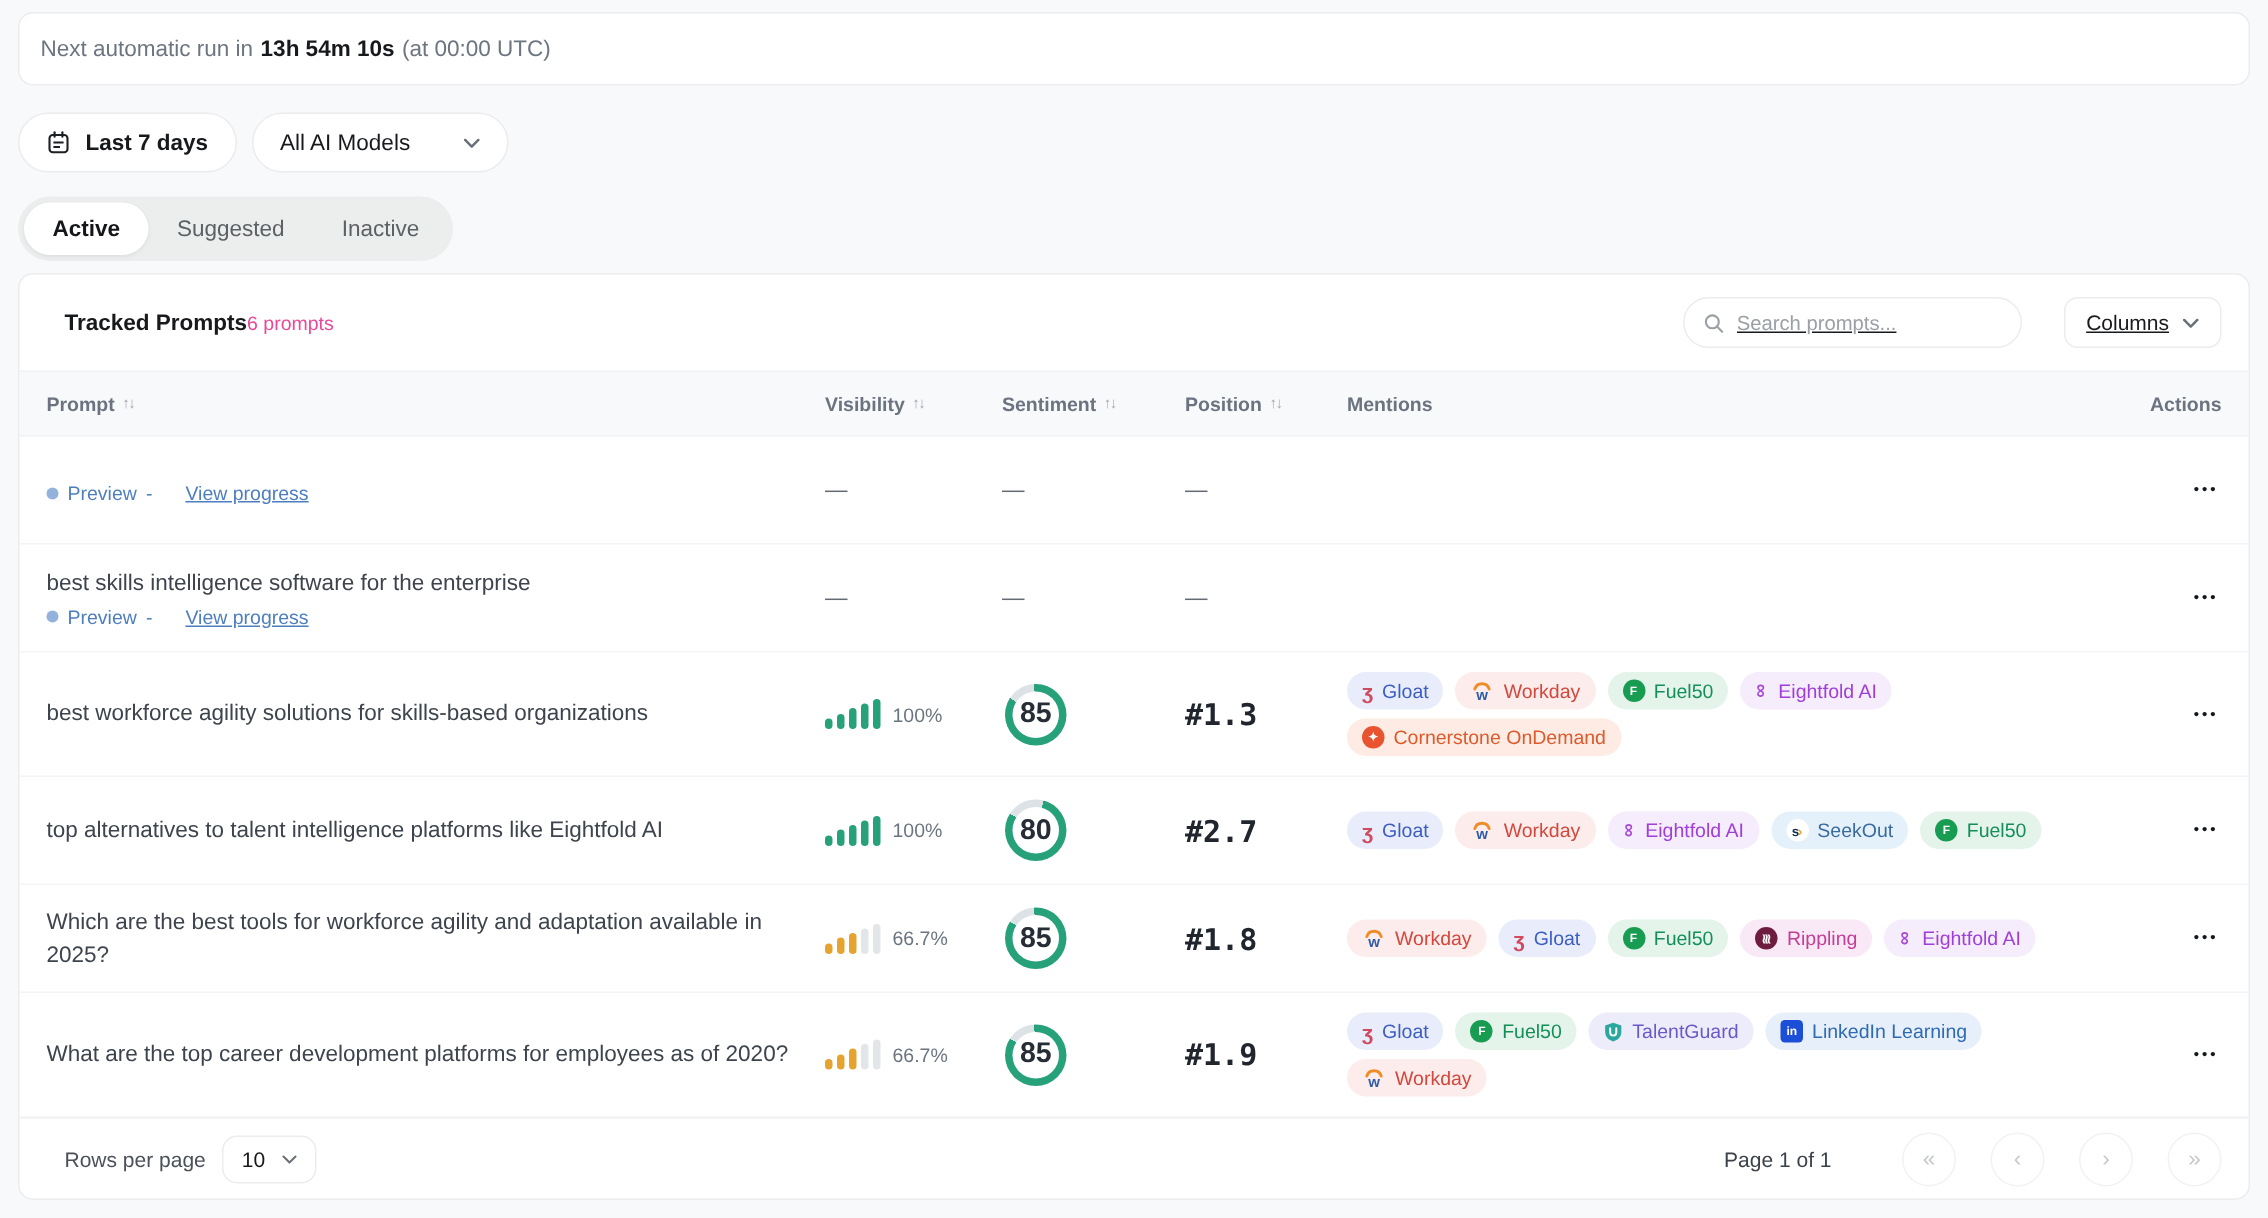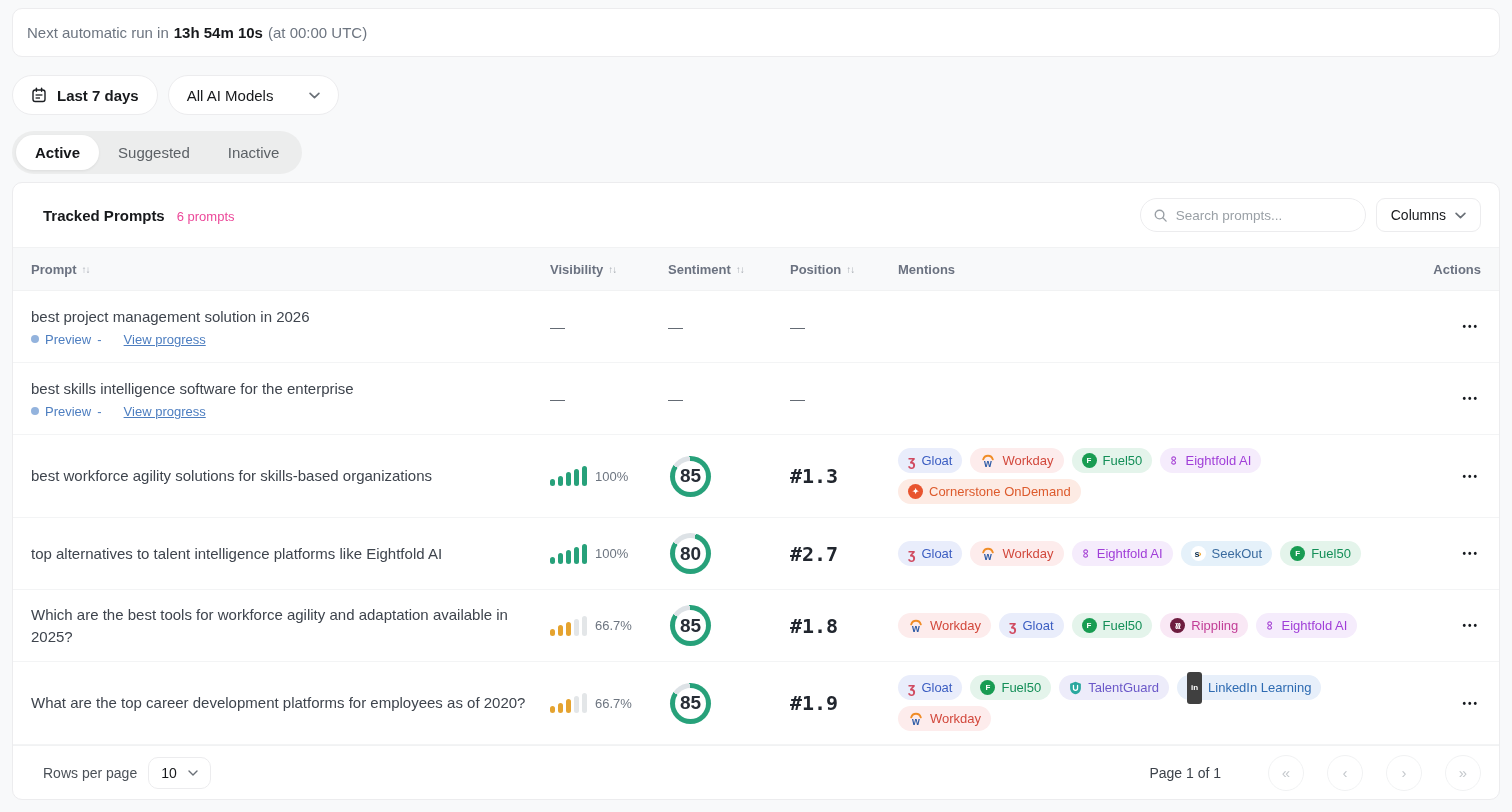--- a/index.html
+++ b/index.html
@@ -34,24 +34,24 @@
   .tabs { display:inline-flex; background:#eceded; border-radius:999px; padding:4px; margin-bottom:8px; }
   .tab {
     border:none; background:transparent; border-radius:999px; padding:9px 19px;
     font-size:15px; font-family:inherit; color:#5c6166; font-weight:500; cursor:pointer;
   }
   .tab.active { background:#fff; color:#141619; font-weight:600; box-shadow:0 1px 3px rgba(0,0,0,.07); }
 
   
   .panel { overflow:hidden; }
   .panel-header { display:flex; justify-content:space-between; align-items:center; padding:15px 18px; }
-  .ph-left { display:flex; align-items:baseline; gap:12px; padding-left:12px; }
+  .ph-left { display:flex; align-items:baseline; gap:0; padding-left:12px; }
   .panel-title { font-size:15px; font-weight:700; color:#17191c; }
   .panel-subtitle { font-size:13px; color:#ec4899; }
-  .ph-right { display:flex; align-items:center; gap:10px; }
+  .ph-right { display:flex; align-items:center; gap:28px;text-decoration:underline; }
   .searchbox {
     width:226px; height:34px; border:1px solid #ececee; border-radius:999px;
     display:flex; align-items:center; gap:8px; padding:0 12px; background:#fff;
   }
   .searchbox input { border:none; outline:none; flex:1; font-size:13.5px; font-family:inherit; color:#17191c; background:transparent; }
   .searchbox input::placeholder { color:#9aa0a6; }
   .columns-btn {
     height:34px; border:1px solid #ececee; border-radius:9px; background:#fff;
     display:inline-flex; align-items:center; gap:9px; padding:0 14px;
     font-size:14px; font-family:inherit; font-weight:500; color:#17191c; cursor:pointer;
@@ -109,21 +109,21 @@
   .cornerstone-circle { background:#e8542f; }
   .b-seekout { background:#e5f1fa; color:#3a6b9f; }
   .seekout-circle { background:#fff; }
   .seekout-circle .s { color:#0f2f4e; font-size:9px; font-weight:700; }
   .seekout-circle .arr { color:#f0a01e; font-size:9px; font-weight:700; margin-left:-1px; }
   .b-rippling { background:#f9e8f5; color:#c23e97; }
   .rippling-circle { background:#6e1d3f; }
   .rippling-circle span { transform:rotate(90deg); font-size:9px; display:inline-block; }
   .b-talentguard { background:#edecfa; color:#6b58c9; }
   .b-linkedin { background:#e7effa; color:#2e6bb2; }
-  .li-square { width:15px; height:32px; border-radius:3px; background:#404040; color:#fff; font-size:8px; font-weight:700; display:inline-flex; align-items:center; justify-content:center; }
+  .li-square { width:15px; height:15px; border-radius:3px; background:#1d4ed8; color:#fff; font-size:8px; font-weight:700; display:inline-flex; align-items:center; justify-content:center; }
 
   .actions-cell { display:flex; justify-content:flex-end; }
   .dots-btn { border:none; background:none; cursor:pointer; font-size:10px; letter-spacing:2px; color:#14181d; font-weight:700; padding:4px 2px; }
 
   
   .tfoot { display:flex; justify-content:space-between; align-items:center; border-top:1px solid #f1f2f3; height:54px; padding:0 18px; }
   .tf-left { display:flex; align-items:center; gap:11px; padding-left:12px; }
   .tf-label { font-size:14px; color:#4b5158; }
   .rpp-select {
     border:1px solid #ececee; border-radius:10px; background:#fff; height:32px;
@@ -226,21 +226,20 @@
     <div class="th">
       <span>Mentions</span>
     </div>
     <div class="th right">
       <span>Actions</span>
     </div>
   </div>
 
   <div class="grid-row trow">
     <div>
-      <div class="prompt-text">best project management solution in 2026</div>
       <div class="preview-line">
         <span class="pdot"></span>
         <span>Preview</span>
         <span>-</span>
         <a class="plink">View progress</a>
       </div>
     </div>
     <div><span class="dash">—</span></div>
     <div><span class="dash">—</span></div>
     <div><span class="dash">—</span></div>

